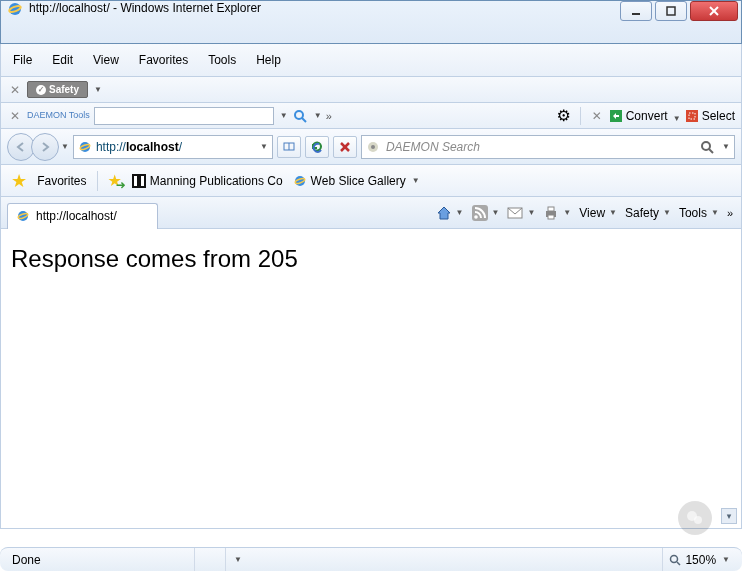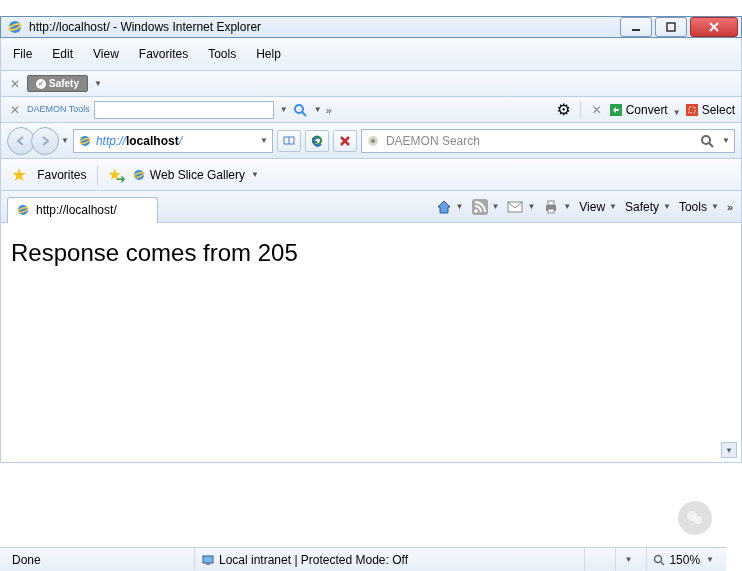--- a/index.html
+++ b/index.html
@@ -1,19 +1,19 @@
 <!DOCTYPE html>
 <html><head>
 <meta charset="utf-8">
 <style>
 * { box-sizing: border-box; margin: 0; padding: 0; font-family: "Segoe UI", Tahoma, sans-serif; }
 body { width: 742px; height: 571px; background: #fff; overflow: hidden; position: relative; }
 
 
-.titlebar { height: 22px; background: linear-gradient(#eaf2fb,#dfeaf7); display: flex; align-items: center; border: 1px solid #6a8fb5; margin-top: 16px; }
+.titlebar { height: 44px; background: linear-gradient(#eaf2fb,#dfeaf7); display: flex; border: 1px solid #6a8fb5; }
 .titlebar .ie-icon { margin: 0 6px; }
 .titlebar .title { font-size: 12px; color: #000; flex: 1; }
 .titlebar .win-btns { display: flex; }
 .win-btn { width: 32px; height: 20px; border: 1px solid #7d9ac0; background: linear-gradient(#f5f9fd,#e3ecf7); border-radius: 3px; margin-right: 3px; display:flex;align-items:center;justify-content:center; font-size:11px; color:#333;}
 .win-close { width: 48px; background: linear-gradient(#f07070,#c93a3a); color:#fff; font-weight:bold; border-color:#a03030;}
 .win-close svg { stroke:#fff; }
 
 
 .menubar { height: 33px; background: linear-gradient(#f6f9fd,#e9f0f9); border:1px solid #c0d0e4; border-top:none; display:flex; align-items:center; padding-left:12px; }
 .menubar span { font-size:12px; color:#000; margin-right:20px; cursor:default;}
@@ -32,43 +32,43 @@
 .spacer { flex:1; }
 .convert-btn { display:flex; align-items:flex-end; gap:3px; font-size:12px; }
 
 
 .navbar { height:36px; background:linear-gradient(#f8fafe,#e3edf8); border:1px solid #c0d0e4; border-top:none; display:flex; align-items:center; padding:0 6px; gap:4px;}
 .nav-round { width:28px; height:28px; border-radius:50%; background:linear-gradient(#f0f4fa,#d6e2f0); border:1px solid #a0b4d0; display:flex; align-items:center; justify-content:center; color:#9ab;}
 .nav-pair { display:flex; align-items:center;}
 .addr-box { flex:0 0 200px; height:24px; border:1px solid #a8b8cc; background:#fff; display:flex; align-items:center; padding:0 4px; gap:4px;}
 .addr-box .url { font-size:12px;}
 .addr-box .url b { font-weight:bold;}
-.addr-box .fade { color:#3b82f6;font-style:italic;}
+.addr-box .fade { color:#0c4a6e;}
 .sq-btn { width:24px; height:22px; border:1px solid #b8c8dc; background:linear-gradient(#fdfefe,#e8eff8); display:flex; align-items:center; justify-content:center; border-radius:2px;}
 .search-box { flex:1; height:24px; border:1px solid #a8b8cc; background:#fff; display:flex; align-items:center; padding:0 4px; gap:6px;}
-.search-box .ph { font-size:12px; color:#8a8a8a;}
+.search-box .ph { font-size:12px; font-style:italic; color:#8a8a8a;}
 
 
 .favbar { height:32px; background:linear-gradient(#fbfcfe,#eaf1fa); border:1px solid #c0d0e4; border-top:none; display:flex; align-items:center; padding:0 10px; gap:10px;}
 .fav-star { color:#f5c518; font-size:18px;}
 .fav-txt { font-size:12px;}
 .fav-item { display:flex; align-items:center; gap:4px; font-size:12px;}
 
 
 .tabrow { height:32px; background:linear-gradient(#f3f7fc,#e0eaf6); border:1px solid #c0d0e4; border-top:none; display:flex; align-items:center;}
 .tab { height:26px; margin-left:6px; margin-top:6px; background:#fff; border:1px solid #b0c0d8; border-bottom:none; border-radius:3px 3px 0 0; display:flex; align-items:center; padding:0 40px 0 8px; gap:6px; font-size:12px;}
 .cmdbar { margin-left:auto; display:flex; align-items:center; gap:8px; padding-right:8px; font-size:12px;}
 .cmd-item { display:flex; align-items:center; gap:2px;}
 
 
-.content { height:240px; border:1px solid #c0d0e4; border-top:none; background:#fff; padding:16px 10px; font-family:"Times New Roman",serif; font-size:24px; position:relative;}
+.content { height:300px; border:1px solid #c0d0e4; border-top:none; background:#fff; padding:16px 10px; font-family:"Times New Roman",serif; font-size:24px; position:relative;}
 .scroll-down { position:absolute; right:4px; bottom:4px; width:16px; height:16px; background:#e6edf6; border:1px solid #b8c8dc; display:flex; align-items:center; justify-content:center; font-size:9px; color:#567;}
 
 
-.statusbar { position:absolute; left:0; right:16px; bottom:0; height:24px; background:linear-gradient(#f6f9fd,#e6eef7); border-top:1px solid #c0d0e4; display:flex; align-items:center; font-size:12px; padding:0 6px; gap:8px;}
+.statusbar { position:absolute; left:0; right:0; bottom:0; height:24px; background:linear-gradient(#f6f9fd,#e6eef7); border-top:1px solid #c0d0e4; display:flex; align-items:center; font-size:12px; padding:0 6px; gap:8px;border-radius:8px;}
 .statusbar .cell { display:flex; align-items:center; gap:4px; padding:0 6px; border-left:1px solid #d0dae8; height:100%;}
 .statusbar .cell:first-child { border-left:none; flex: 0 0 180px;}
 .zoom { margin-left:auto;}
 
 
 svg { display:block; }
 .watermark { position:absolute; right:30px; bottom:36px; color:rgba(0,0,0,0.22); font-size:20px; display:flex; align-items:center; gap:8px; pointer-events:none; }
 .watermark .circ { width:34px; height:34px; border-radius:50%; background:rgba(0,0,0,0.12); display:flex; align-items:center; justify-content:center; }
 </style>
 </head>
@@ -219,20 +219,30 @@
 <div class="favbar">
   <span class="fav-star">★</span>
   <span class="fav-txt">Favorites</span>
   <span style="border-left:1px solid #c8d4e4;height:20px;"></span>
   <span class="fav-item">
     <span style="position:relative;"><span style="color:#f5c518;font-size:16px;">★</span><span style="color:#3a9a3a;font-size:12px;position:absolute;right:-4px;bottom:-2px;">➜</span></span>
   </span>
   <span class="fav-item">
     <span>
         <svg width="14" height="14">
+          <rect width="14" height="14" fill="#111"></rect>
+          <rect x="2" y="2" width="3" height="10" fill="#fff"></rect>
+          <rect x="9" y="2" width="3" height="10" fill="#fff"></rect>
+        </svg>
+      </span>
+    <span>Manning Publications Co</span>
+  </span>
+  <span class="fav-item">
+    <span>
+        <svg width="14" height="14">
           <circle cx="7" cy="7" r="5" fill="#3b8ede"></circle>
           <ellipse cx="7" cy="7" rx="5" ry="1.8" fill="none" stroke="#f7c94a" stroke-width="1.5" transform="rotate(-20 7 7)"></ellipse>
         </svg>
       </span>
     <span>Web Slice Gallery</span>
     <span class="drop-tri">▼</span>
   </span>
 </div>
 
 <div class="tabrow">
@@ -303,29 +313,20 @@
         <circle cx="7" cy="8" r="5" fill="rgba(255,255,255,0.6)"></circle>
         <circle cx="13" cy="12" r="4" fill="rgba(255,255,255,0.6)"></circle>
       </svg>
     </span>
 </div>
 
 <div class="statusbar">
   <div class="cell">
       <span>Done</span>
     </div>
-  <div class="cell" style="flex:1;justify-content:flex-start;">
-    <span>
-        <svg width="14" height="14">
-          <rect x="2" y="3" width="10" height="7" fill="#7fb6e8" stroke="#2a5a9a"></rect>
-          <rect x="5" y="10" width="4" height="2" fill="#888"></rect>
-        </svg>
-      </span>
-    <span>Local intranet | Protected Mode: Off</span>
-  </div>
   <div class="cell">&nbsp;&nbsp;&nbsp;</div>
   <div class="cell">
       <span class="drop-tri">▼</span>
     </div>
   <div class="cell zoom">
     <span>
         <svg width="12" height="12">
           <circle cx="5" cy="5" r="3.5" fill="none" stroke="#567" stroke-width="1.5"></circle>
           <line x1="8" y1="8" x2="11" y2="11" stroke="#567" stroke-width="1.5"></line>
         </svg>

